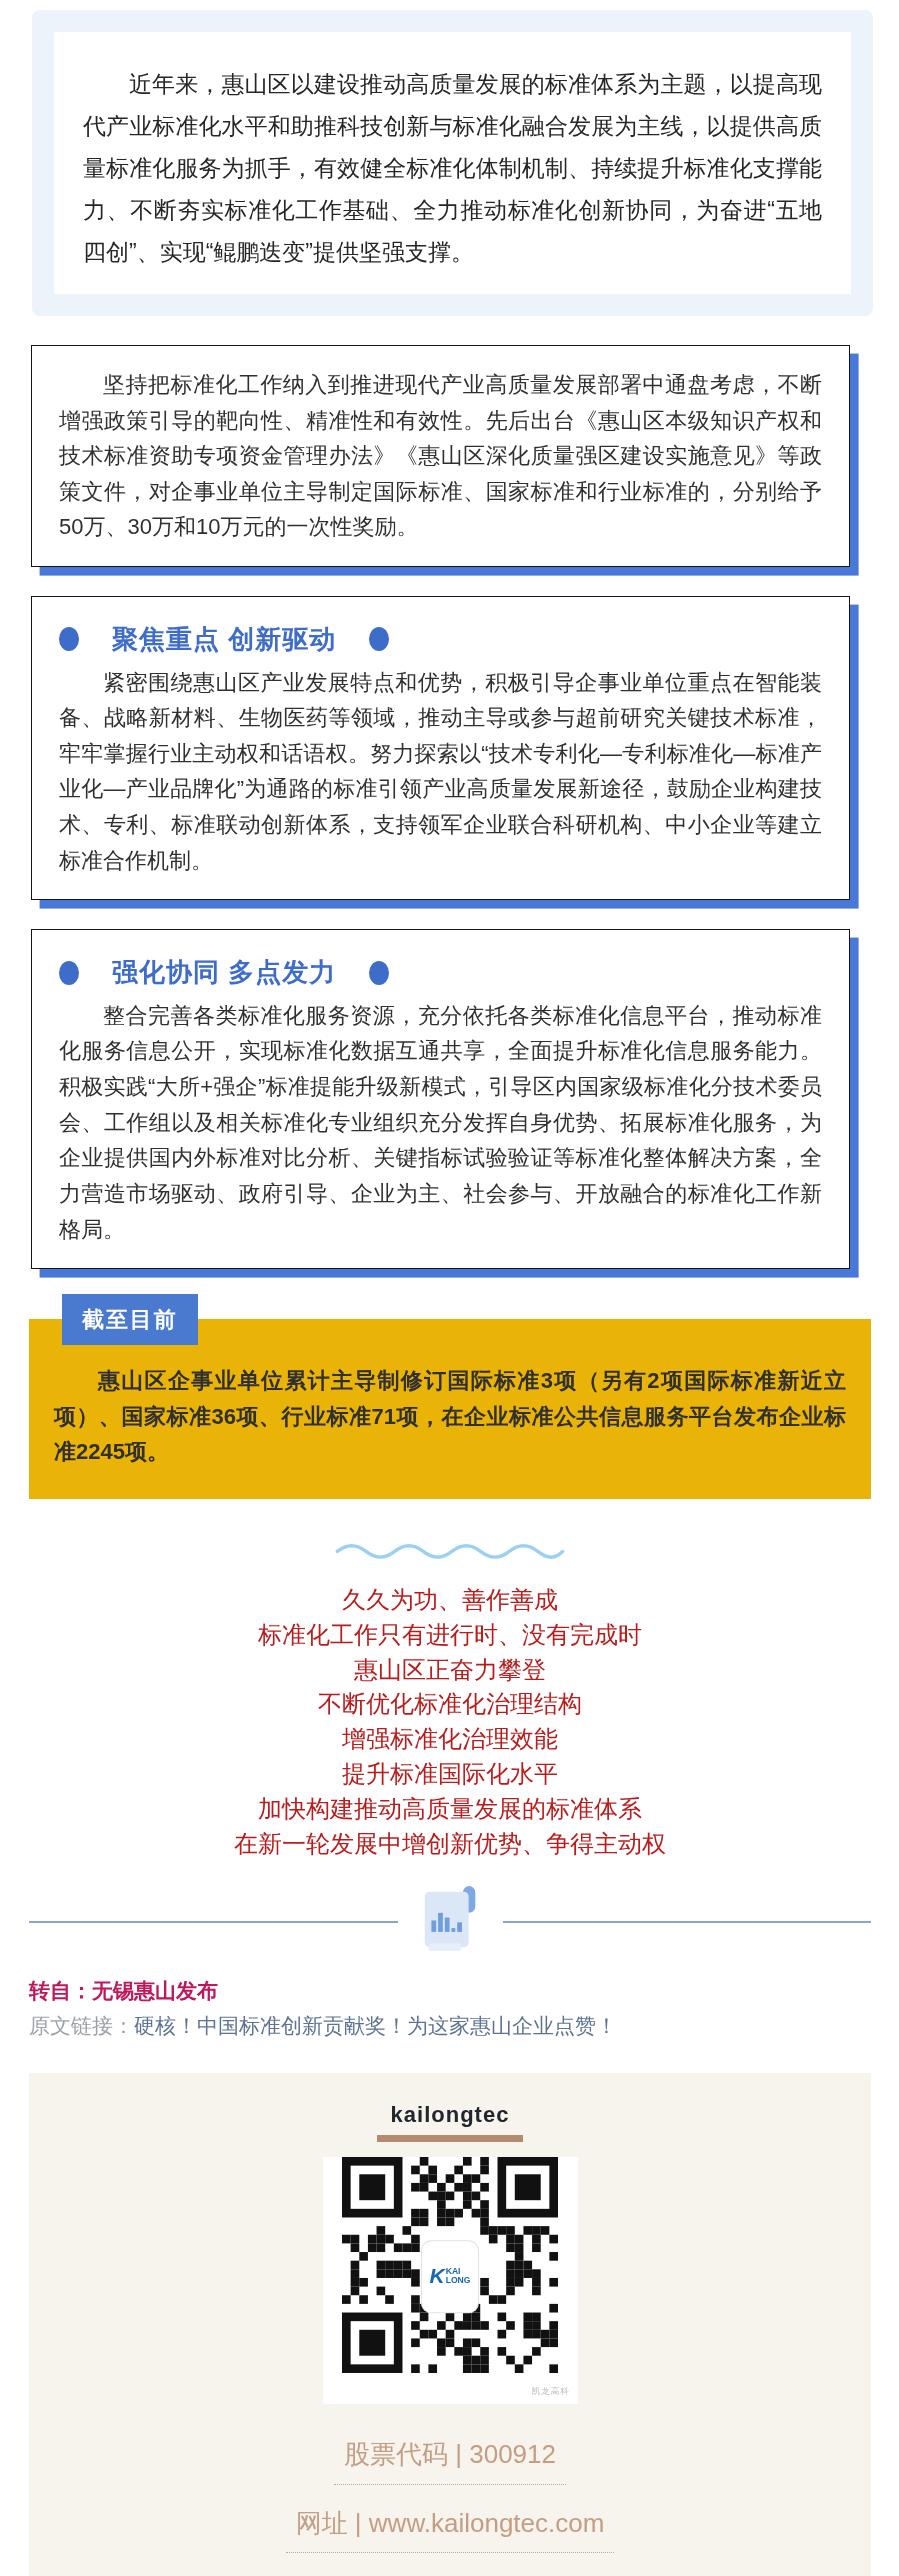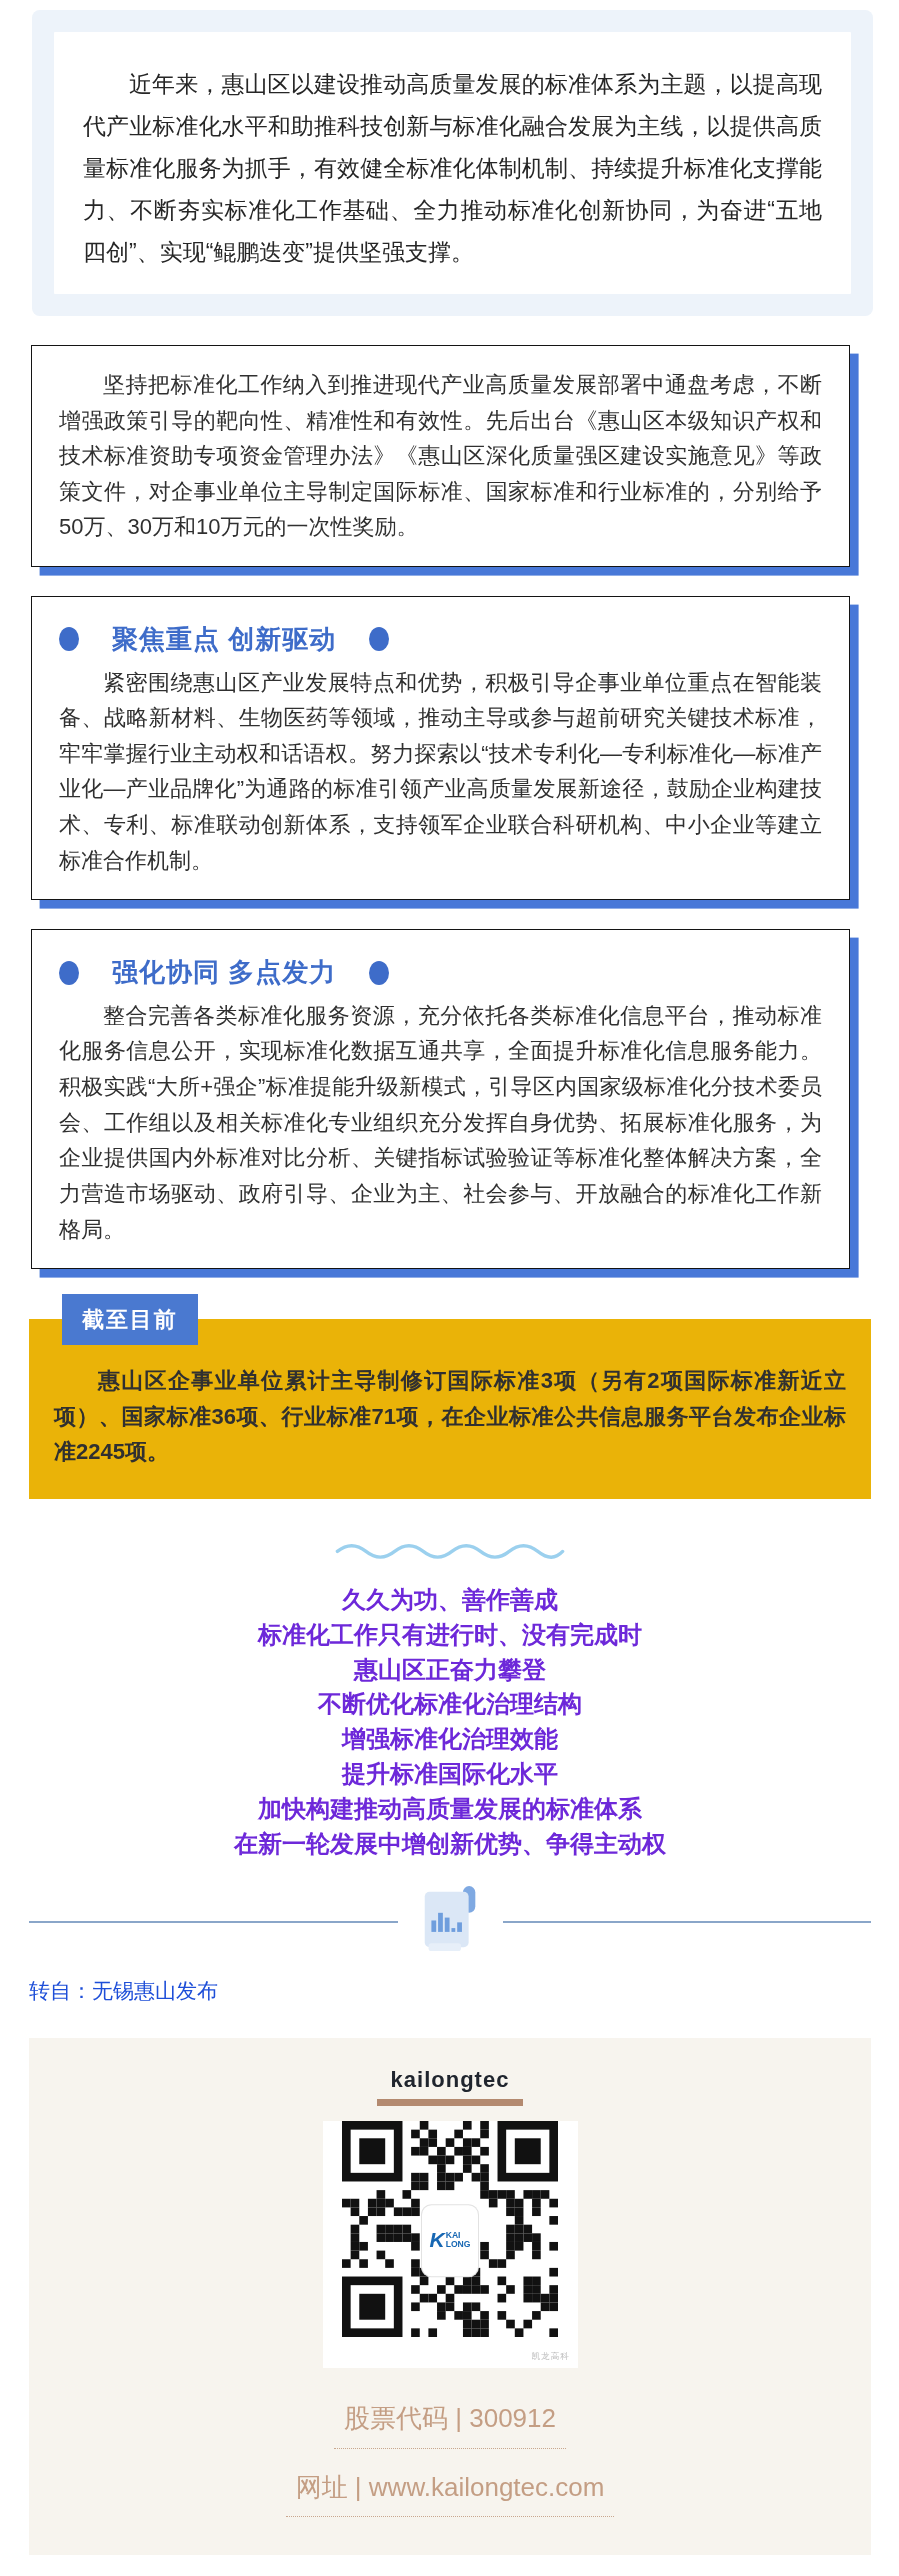--- a/index.html
+++ b/index.html
@@ -24,29 +24,29 @@
   .stats-badge{position:absolute;top:-25px;left:33px;background:#4a79d0;color:#ffffff;
                font-size:22px;padding:10.5px 20px;letter-spacing:1.9px;}
   .stats-box{background:#eab308;padding:44px 25px 29px;}
   .stats-text{margin:0;font-size:22px;line-height:1.62;color:#303030;text-align:justify;text-indent:2em;}
 
   
   .wave{margin:40px auto 0;width:230px;height:21px;text-align:center;}
 
   
   .slogans{margin-top:23px;text-align:center;}
-  .slogans p{margin:0;font-size:24px;line-height:1.45;font-weight:bold;color:#6d28d9;}
+  .slogans p{margin:0;font-size:24px;line-height:1.45;font-weight:normal;color:#b91c1c;}
 
   
   .divider{margin:23px 29px 0;display:flex;align-items:center;}
   .divider .line{flex:1;height:1.9px;background:#8aa6c9;}
   .chart-doc-icon{flex:0 0 auto;margin:0 21px;}
 
   
-  .repost{margin:17.3px 29px 0;font-size:21px;color:#1d4ed8;}
+  .repost{margin:17.3px 29px 0;font-size:21px;color:#be185d;font-weight:bold;}
   .origin{margin:7.7px 29px 0;font-size:21px;color:#9aa1a9;}
   .origin-link{color:#5e7392;text-decoration:none;cursor:pointer;}
 
   
   .brand-card{margin:33px 29px 33px;background:#f7f4ee;text-align:center;padding:29px 0 38px;}
   .brand-name{margin:0;font-size:22px;font-weight:bold;color:#20252e;letter-spacing:1px;
               font-family:"Liberation Sans",sans-serif;}
   .brand-underline{width:146px;height:6.7px;background:#b48a70;margin:6.7px auto 0;}
   .qr-wrap{position:relative;width:255px;height:247px;background:#ffffff;margin:15.3px auto 0;}
   .qr-wrap svg{display:block;margin:9.6px auto 0;}
@@ -130,20 +130,21 @@
         <rect x="20" y="30" width="5" height="20" fill="#6f9edd"></rect>
         <rect x="27" y="35" width="5" height="15" fill="#6f9edd"></rect>
         <rect x="34" y="46" width="4" height="4" fill="#6f9edd"></rect>
         <rect x="40" y="40" width="5" height="10" fill="#6f9edd"></rect>
       </svg>
     </span>
     <span class="line"></span>
   </div>
 
   <p class="repost"><span>转自：</span><span>无锡惠山发布</span></p>
+  <p class="origin"><span>原文链接：</span><a class="origin-link">硬核！中国标准创新贡献奖！为这家惠山企业点赞！</a></p>
 
   <section class="brand-card">
     <h3 class="brand-name">kailongtec</h3>
     <div class="brand-underline"></div>
     <div class="qr-wrap">
       <svg id="qr-svg" width="216" height="216" viewBox="0 0 225 225">
           <rect x="0" y="81" width="9" height="9" fill="#111111"></rect>
           <rect x="0" y="144" width="9" height="9" fill="#111111"></rect>
           <rect x="9" y="81" width="9" height="9" fill="#111111"></rect>
           <rect x="9" y="90" width="9" height="9" fill="#111111"></rect>

